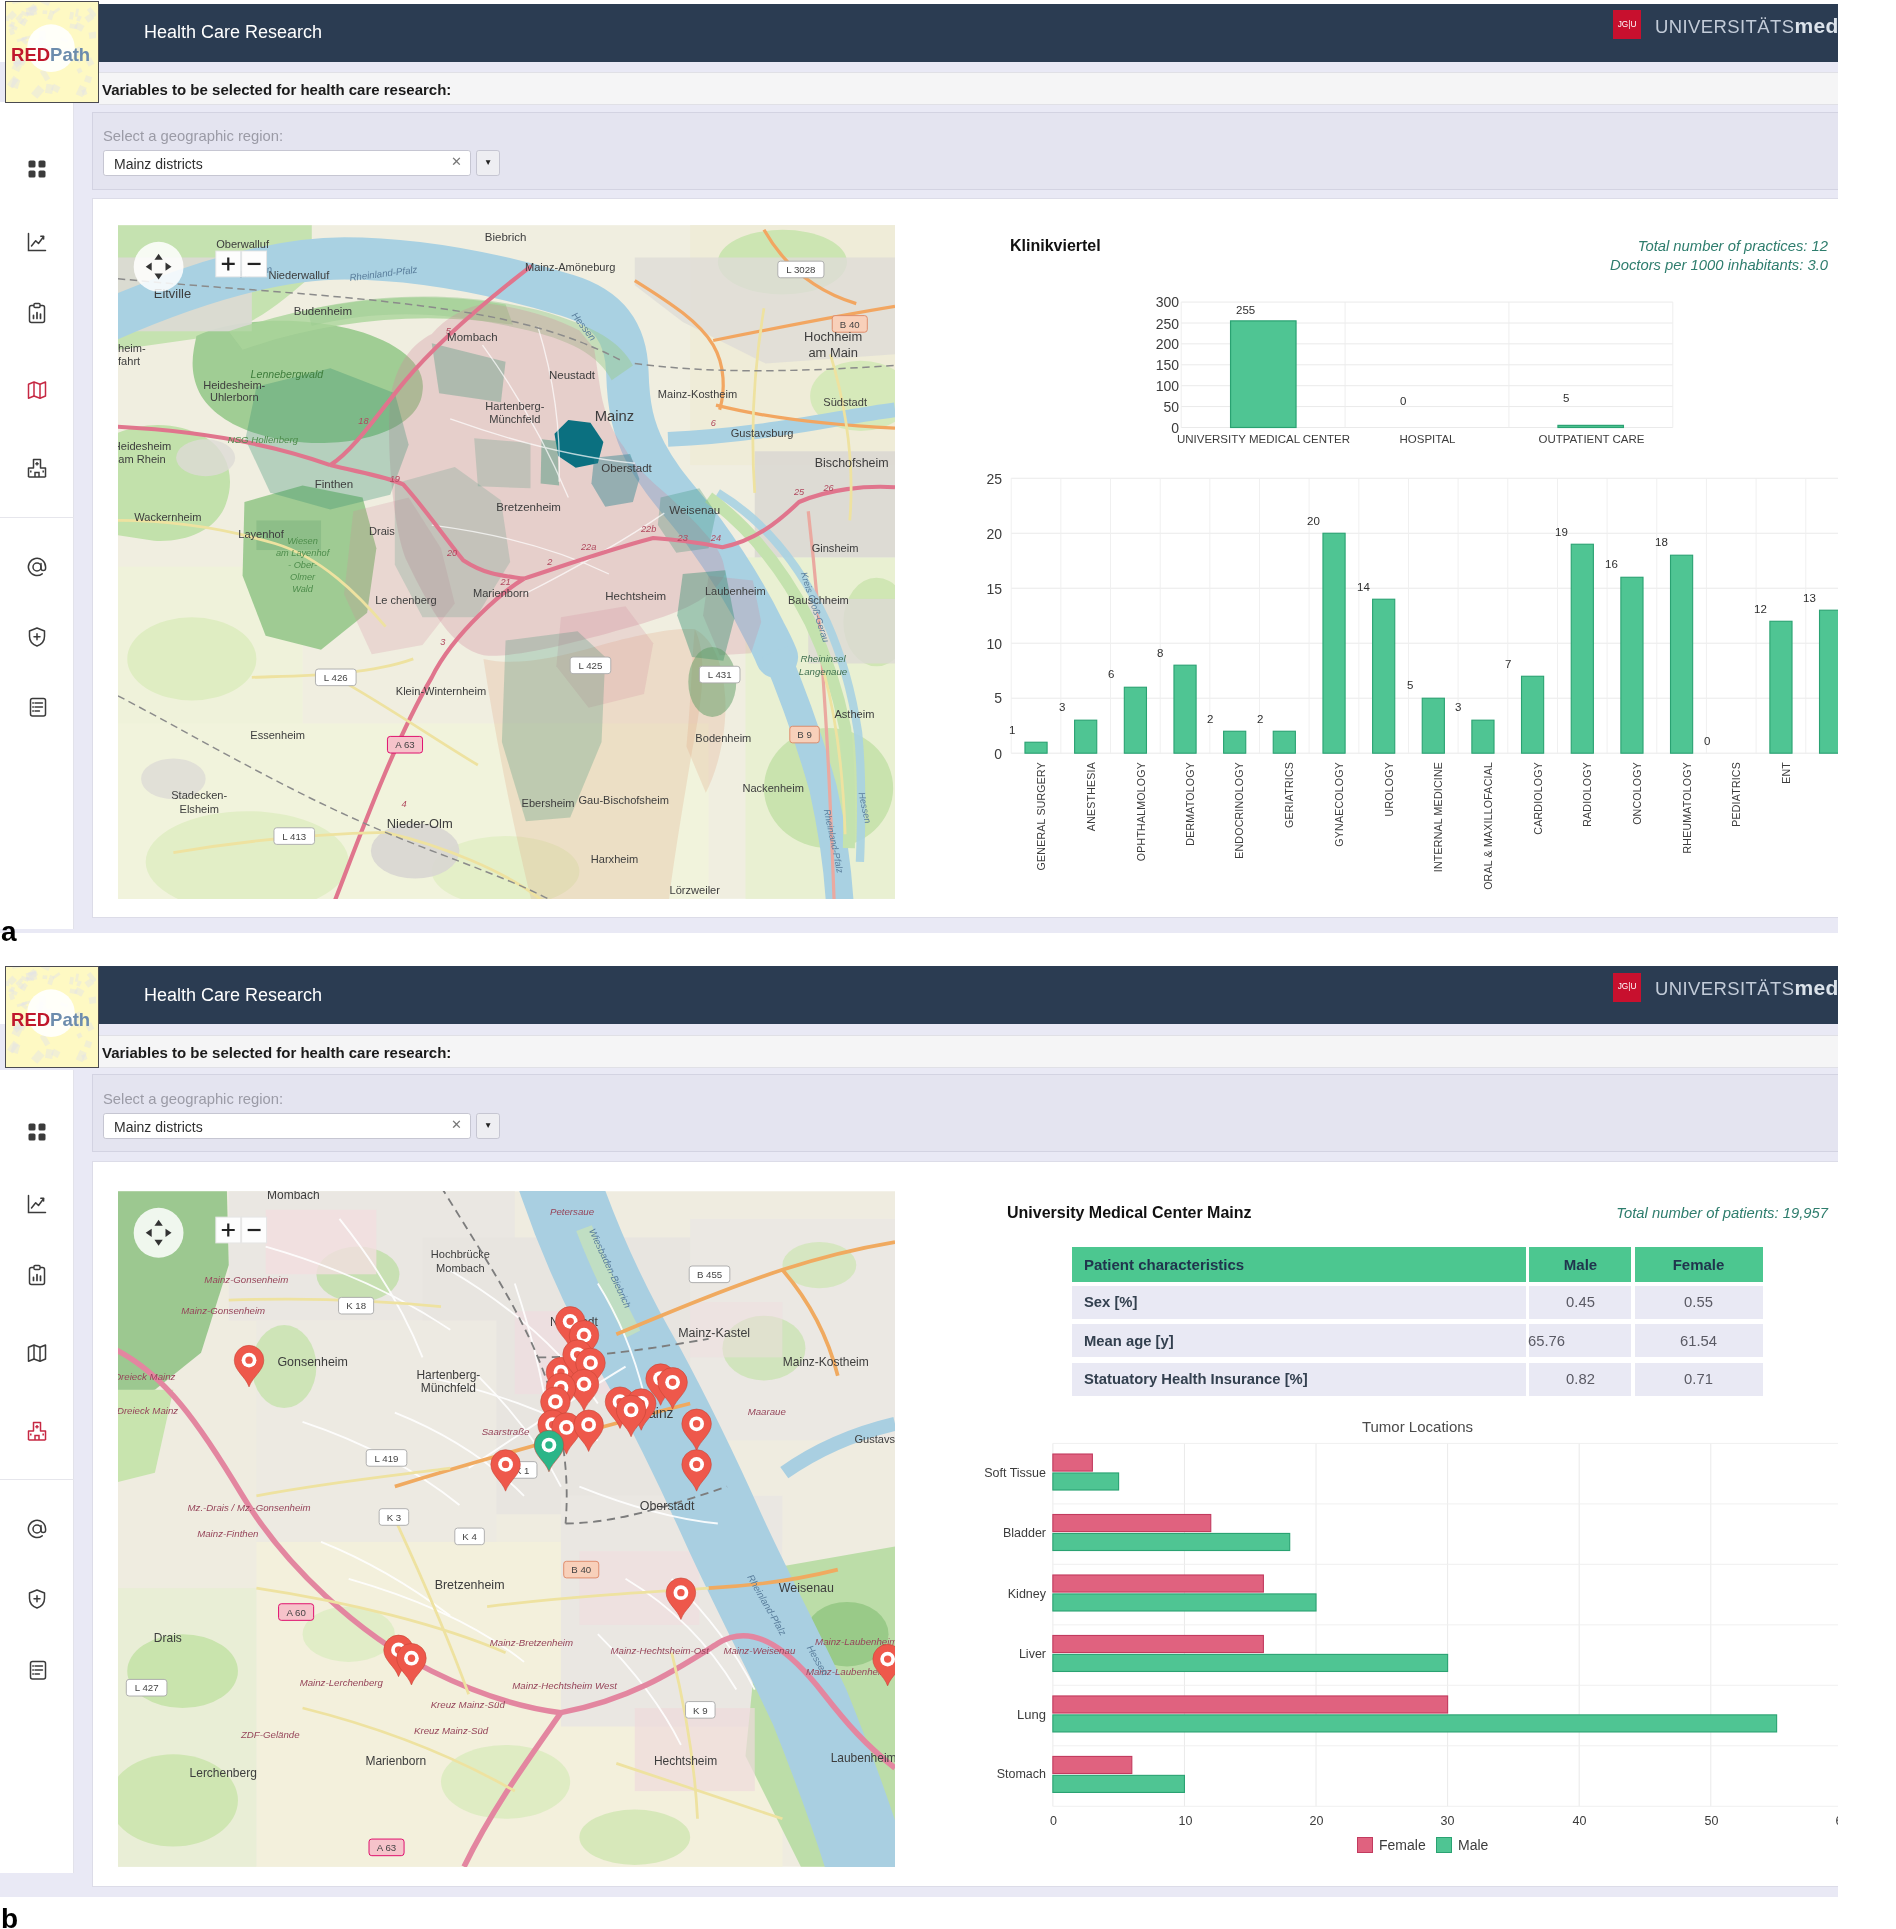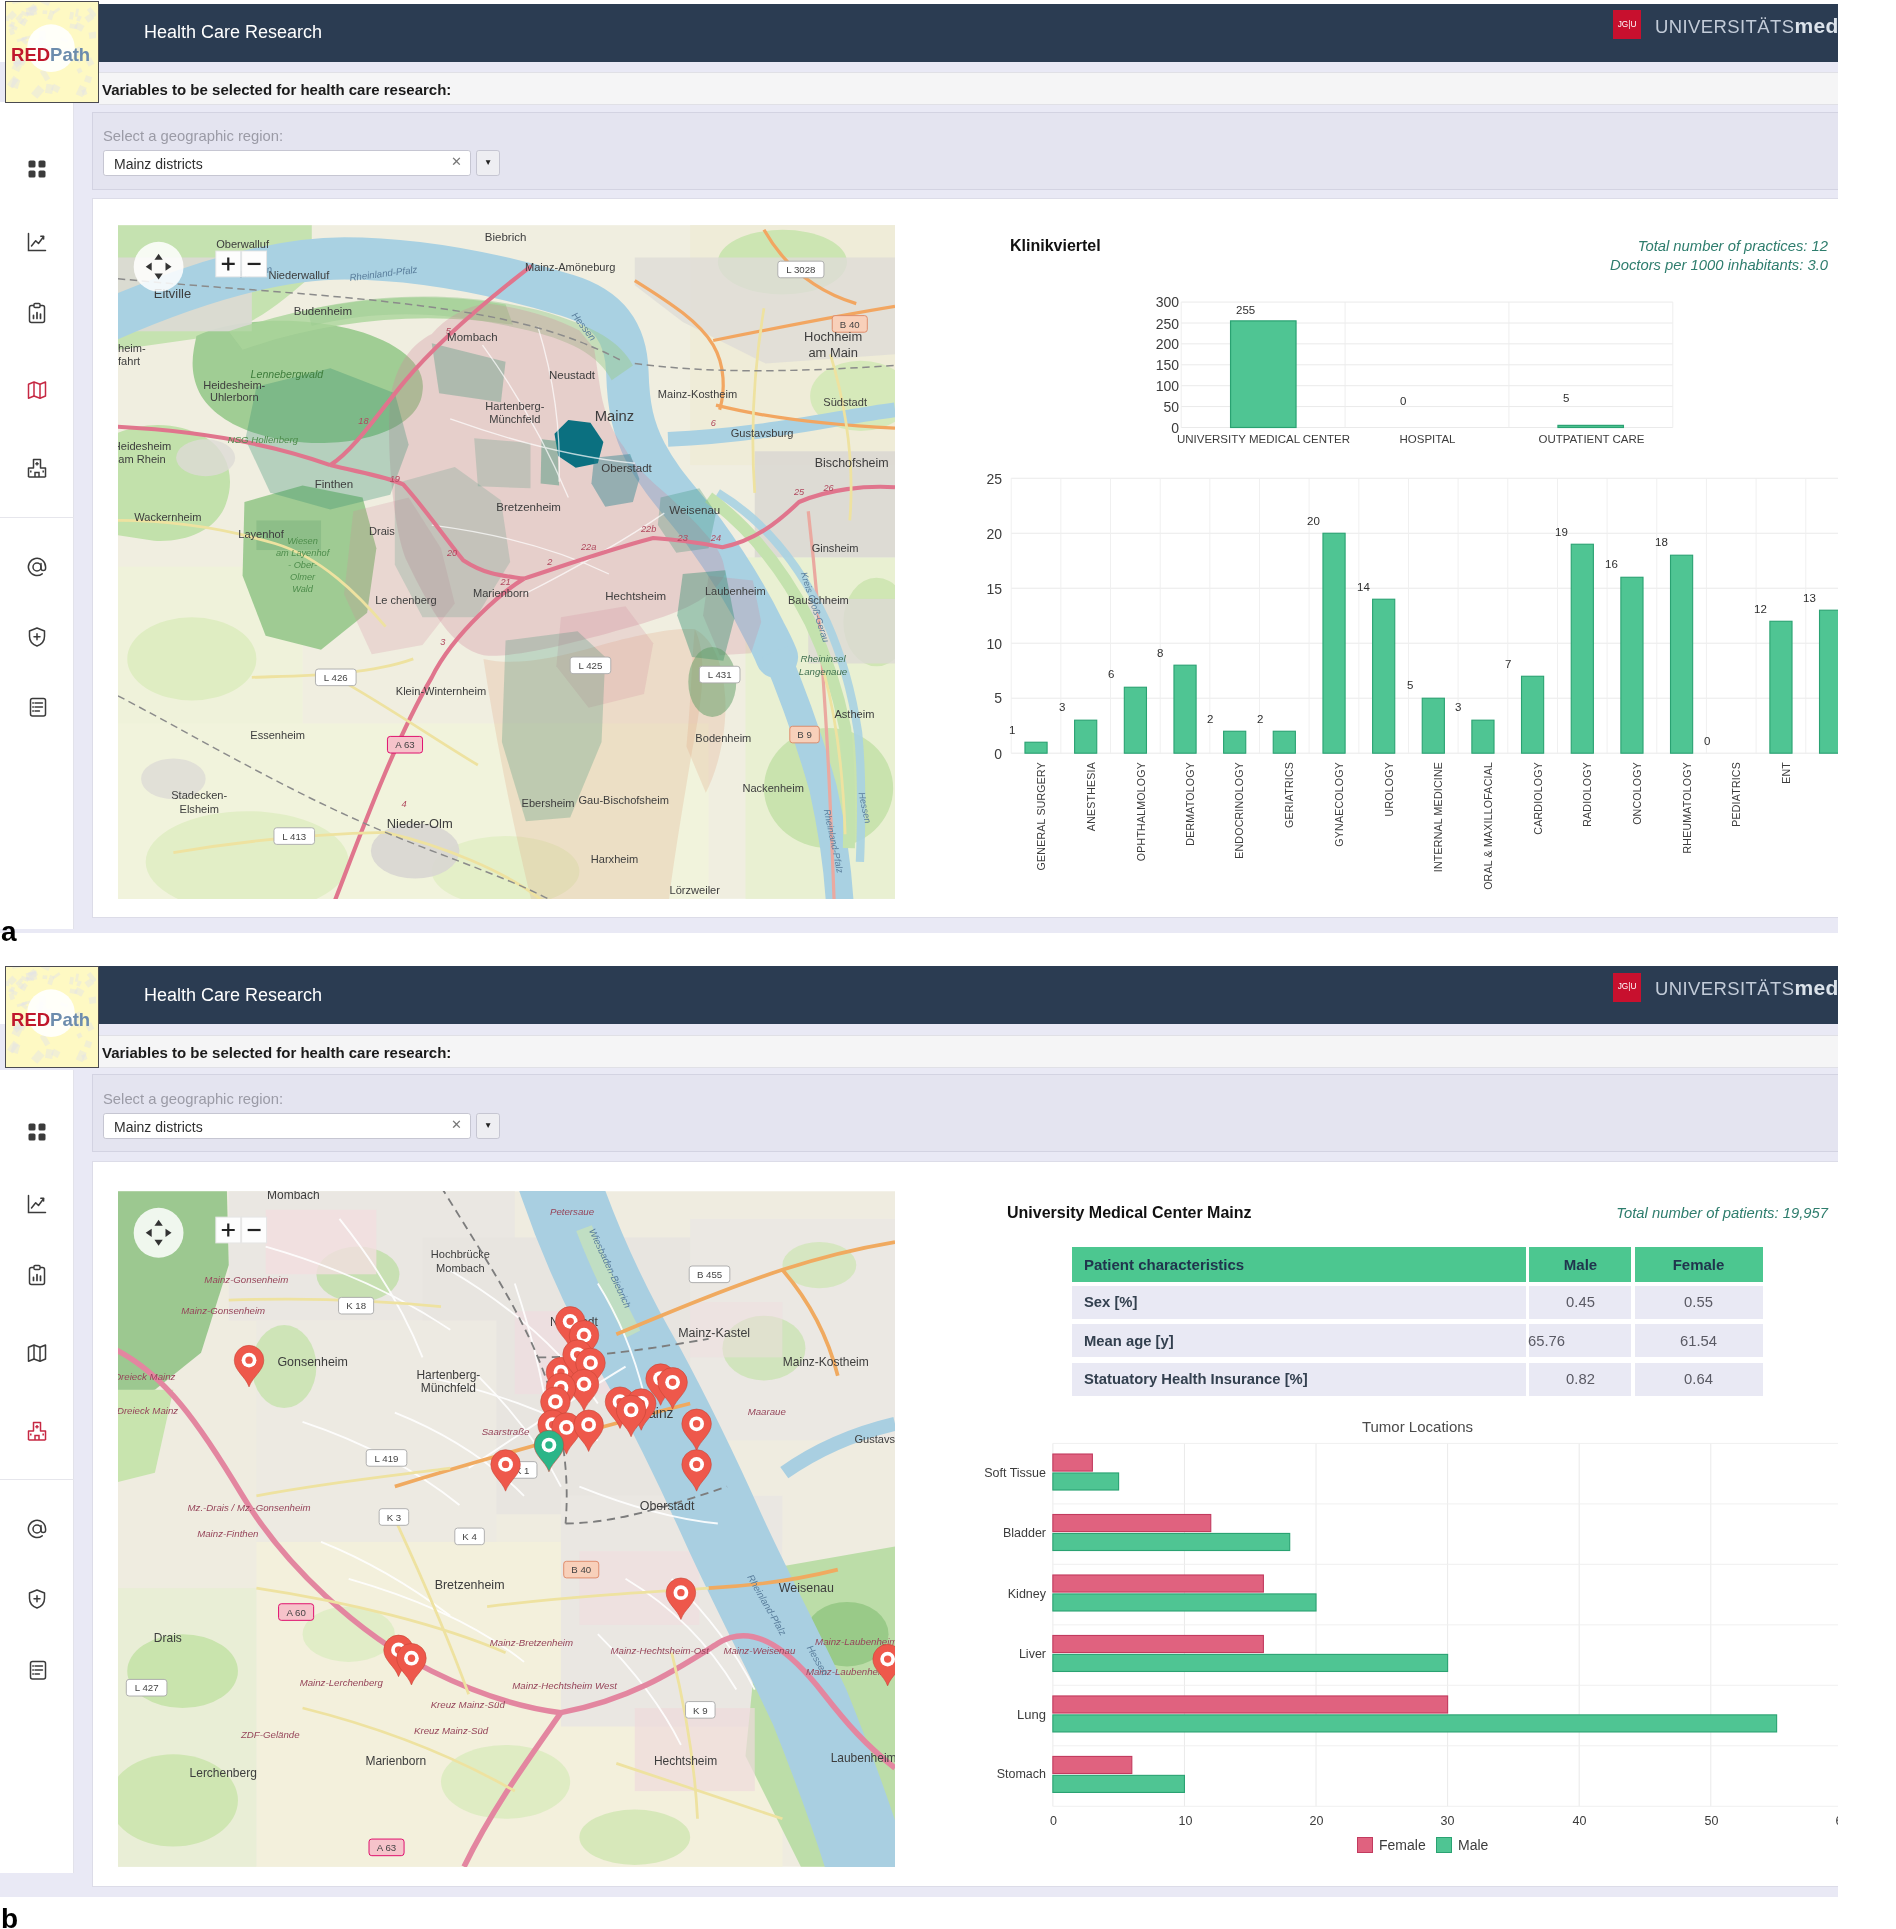--- a/index.html
+++ b/index.html
@@ -412,21 +412,21 @@
     <div class="abs" style="left:1529px;top:1324px;width:102px;height:33px;background:#e9e9f4"></div>
     <div class="abs" style="left:1635px;top:1324px;width:128px;height:33px;background:#e9e9f4"></div>
     <div class="abs" style="left:1084px;top:1333px;font-weight:bold;font-size:14.8px;color:#33404f">Mean age [y]</div>
     <div class="abs" style="left:1528px;top:1333px;width:105px;text-align:left;font-size:14.8px;color:#5a5a64">65.76</div>
     <div class="abs" style="left:1634px;top:1333px;width:129px;text-align:center;font-size:14.8px;color:#5a5a64">61.54</div>
     <div class="abs" style="left:1072px;top:1363px;width:454px;height:33px;background:#e9e9f4"></div>
     <div class="abs" style="left:1529px;top:1363px;width:102px;height:33px;background:#e9e9f4"></div>
     <div class="abs" style="left:1635px;top:1363px;width:128px;height:33px;background:#e9e9f4"></div>
     <div class="abs" style="left:1084px;top:1371px;font-weight:bold;font-size:14.8px;color:#33404f">Statuatory Health Insurance [%]</div>
     <div class="abs" style="left:1528px;top:1371px;width:105px;text-align:center;font-size:14.8px;color:#5a5a64">0.82</div>
-    <div class="abs" style="left:1634px;top:1371px;width:129px;text-align:center;font-size:14.8px;color:#5a5a64">0.64</div>
+    <div class="abs" style="left:1634px;top:1371px;width:129px;text-align:center;font-size:14.8px;color:#5a5a64">0.71</div>
     <div class="abs" style="left:1325px;top:1418px;width:185px;text-align:center;font-size:15px;color:#4a4a4a">Tumor Locations</div>
     <svg class="abs" style="left:1015px;top:1435px" width="868" height="388" viewBox="0 0 940 420">
       <line x1="41.0" y1="9" x2="41.0" y2="402" stroke="#e8e8e8" stroke-width="1"></line>
       <line x1="183.5" y1="9" x2="183.5" y2="402" stroke="#e8e8e8" stroke-width="1"></line>
       <line x1="326.0" y1="9" x2="326.0" y2="402" stroke="#e8e8e8" stroke-width="1"></line>
       <line x1="468.5" y1="9" x2="468.5" y2="402" stroke="#e8e8e8" stroke-width="1"></line>
       <line x1="611.0" y1="9" x2="611.0" y2="402" stroke="#e8e8e8" stroke-width="1"></line>
       <line x1="753.5" y1="9" x2="753.5" y2="402" stroke="#e8e8e8" stroke-width="1"></line>
       <line x1="896.0" y1="9" x2="896.0" y2="402" stroke="#e8e8e8" stroke-width="1"></line>
       <line x1="41" y1="9.0" x2="896" y2="9.0" stroke="#efefef" stroke-width="1"></line>

